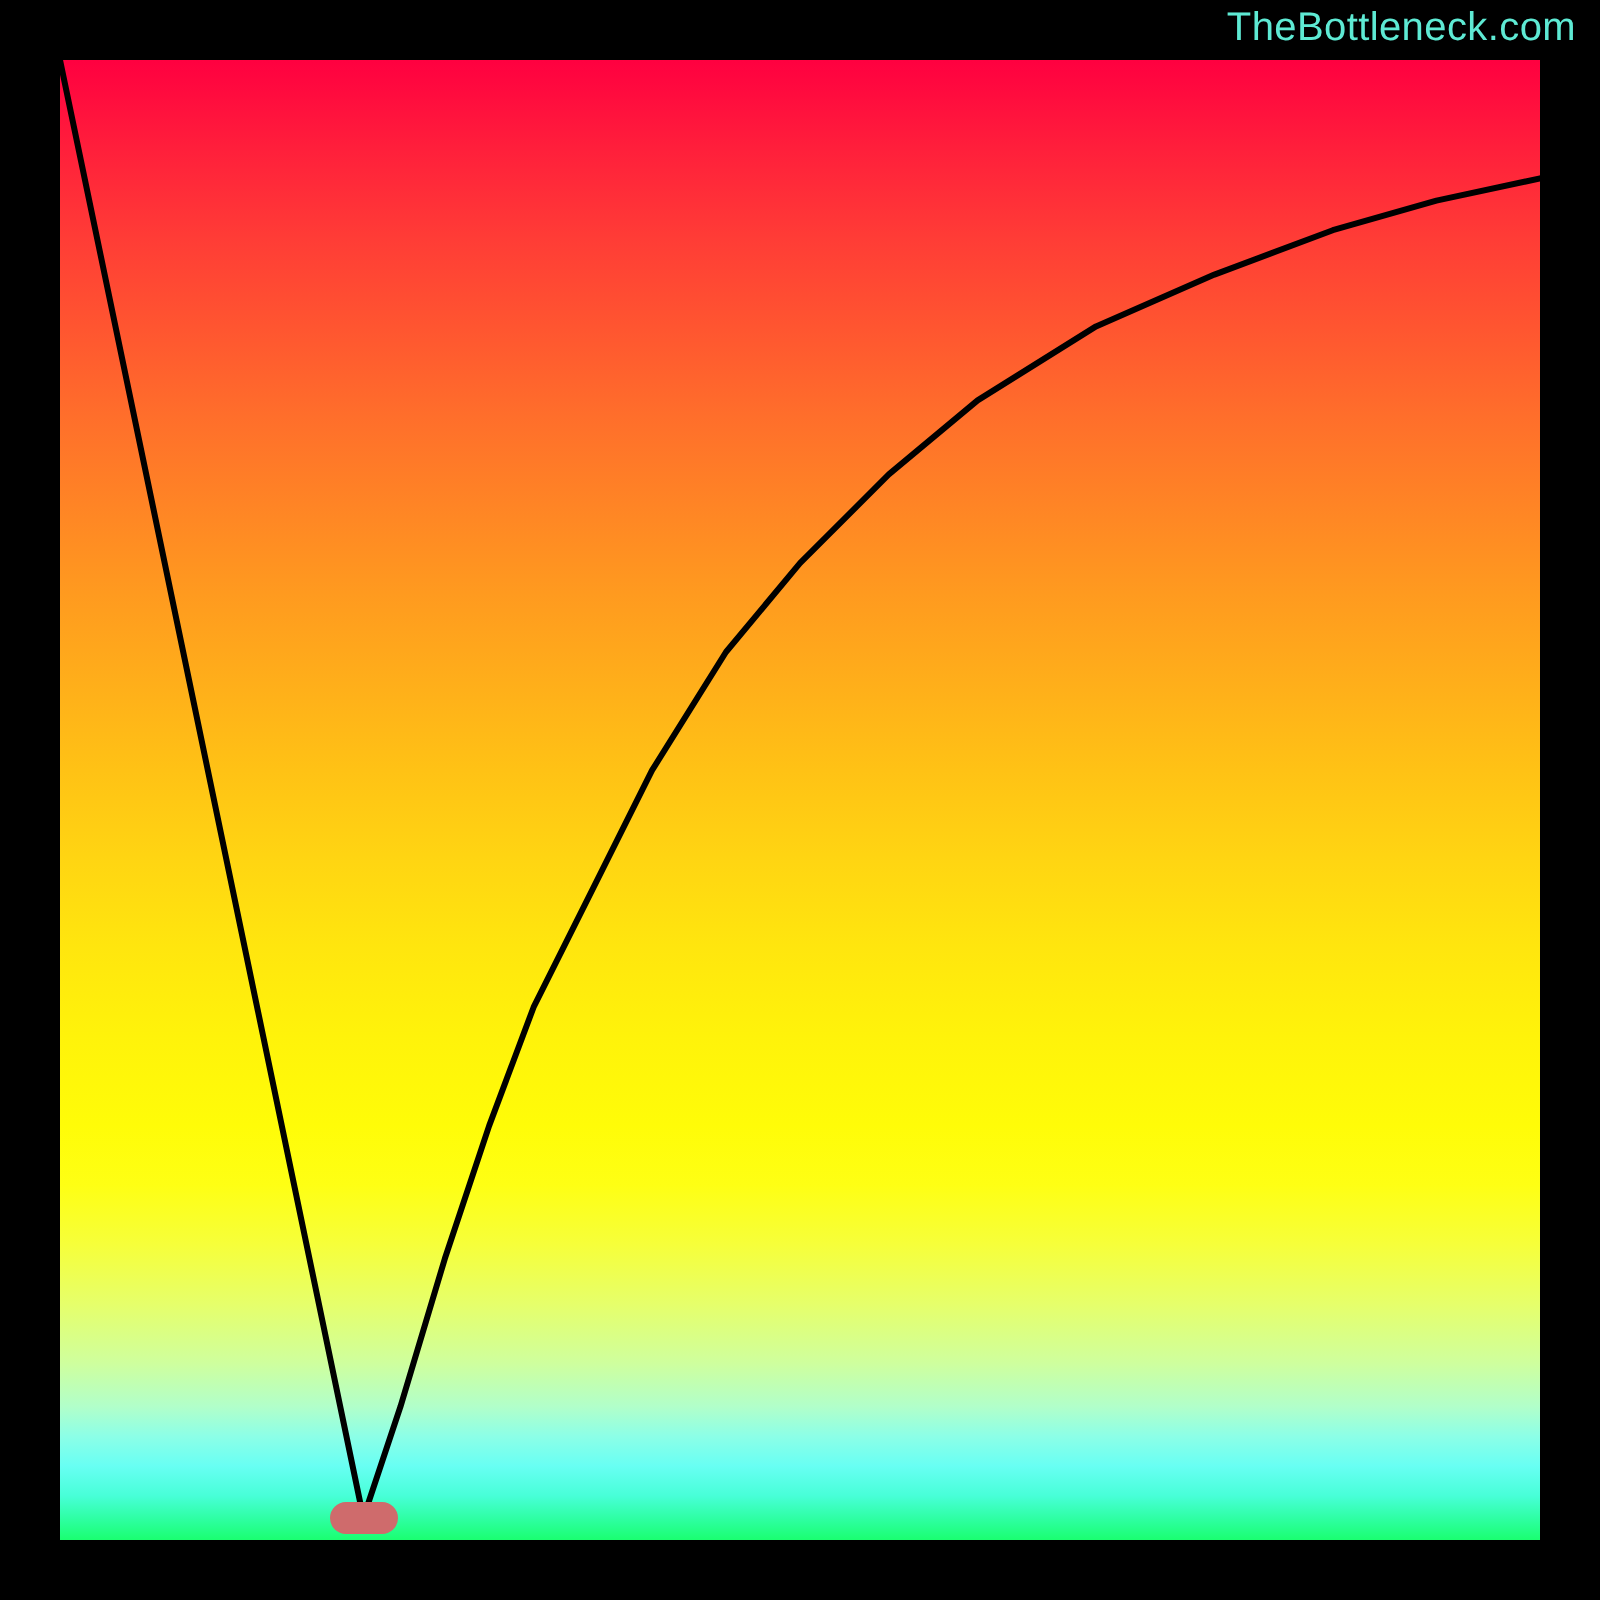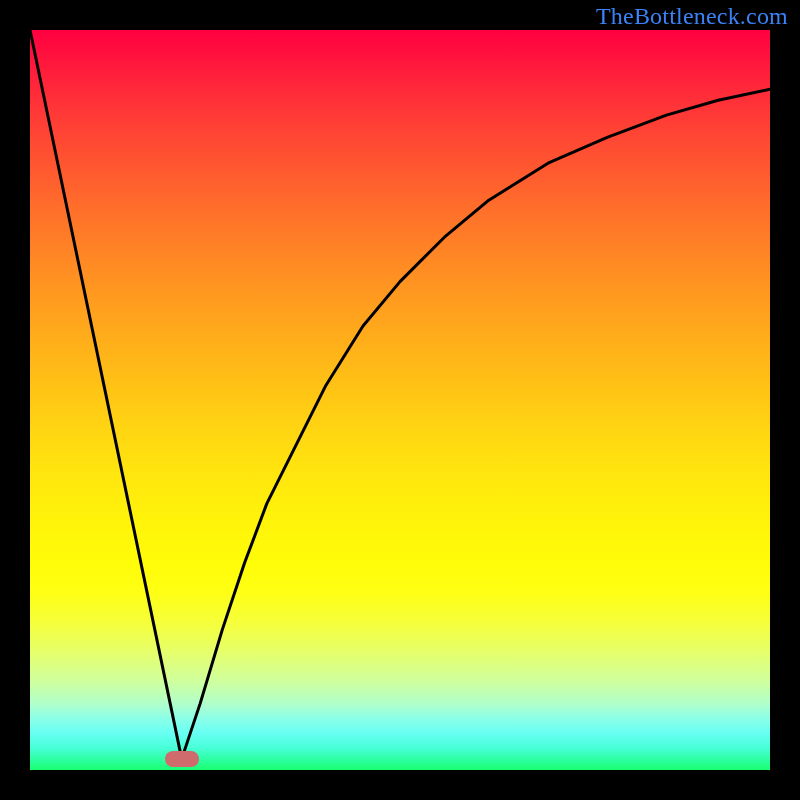--- a/index.html
+++ b/index.html
@@ -51,24 +51,24 @@
     position: absolute;
     left: 0;
     top: 0;
     width: 740px;
     height: 740px;
   }
   .watermark {
     position: absolute;
     top: 3px;
     right: 12px;
-    font-family: Liberation Serif, serif;
-    font-size: 24px;
+    font-family: Liberation Sans, sans-serif;
+    font-size: 20px;
     font-weight: 500;
-    color: #3b82f6;
+    color: #5eead4;
     letter-spacing: 0.2px;
   }
   .marker {
     position: absolute;
     width: 34px;
     height: 16px;
     border-radius: 8px;
     background: #cf6b6c;
     transform: translate(-50%, -50%);
   }

